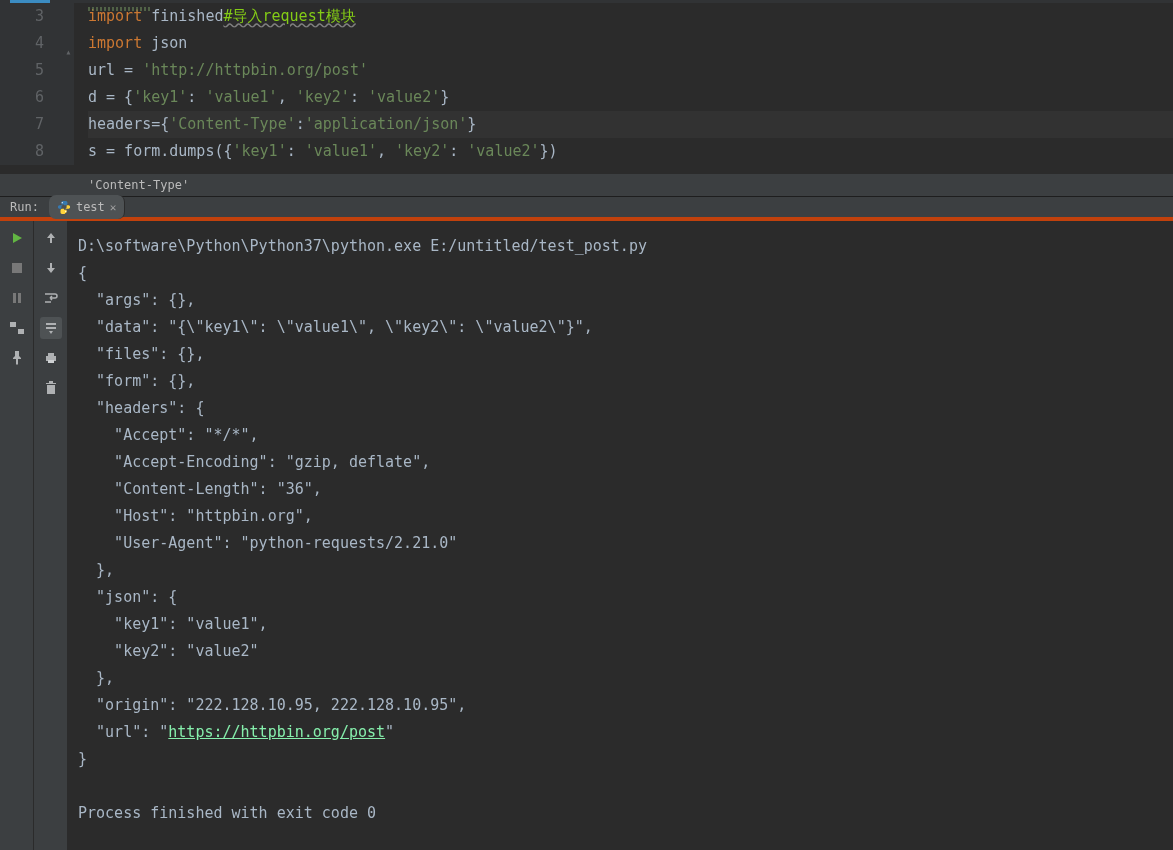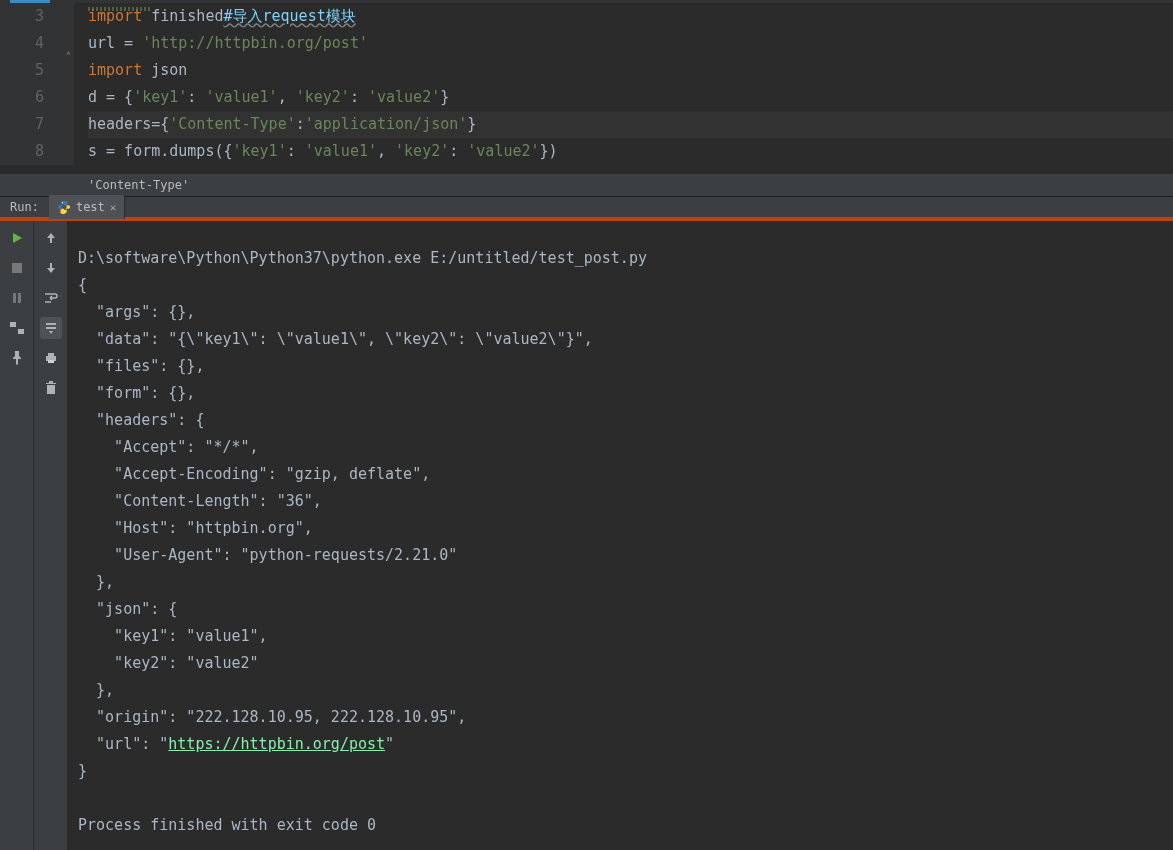--- a/index.html
+++ b/index.html
@@ -36,40 +36,41 @@
     position:absolute; right:4px; color:#606366; font-size:10px; top:36px;
     transform:rotate(-90deg);
   }
   .code {
     margin-left:88px; padding-top:0;
   }
   .code .line { height:27px; white-space:pre; }
   .code .line.active { background:#323232; }
   .kw { color:#cc7832;margin-top:45px; }
   .str { color:#6a8759; }
-  .cmt { color:#7dd3fc; }
+  .cmt { color:#84cc16; }
   .cmt-under { text-decoration:underline wavy #808080; }
   
   .hint-bar {
     background:#3c3f41; color:#bbb; font-size:12px;
     padding:4px 0 4px 88px; height:24px; border-top:1px solid #2b2b2b;
     border-bottom:1px solid #1e1e1e;
   }
   
   .run-bar {
     background:#3c3f41; height:24px; display:flex; align-items:center;
     border-bottom:4px solid #c2410c; font-size:12px;
   }
   .run-bar .run-label {
     color:#bbbbbb; padding:0 10px;
   }
   .run-bar .tab {
     background:#4e5254; color:#bbbbbb; height:24px;
     display:flex; align-items:center; padding:0 8px; gap:5px;
     border-right:1px solid #2b2b2b;
+    border-radius:7px;
   }
   .py-icon {
     width:14px; height:14px; display:inline-block;
   }
   .close-x { color:#a0a0a0; font-size:11px; cursor:pointer; }
   
   .console-wrap {
     display:flex; height:630px; background:#2b2b2b;
   }
   .icon-col {
@@ -83,21 +84,21 @@
     border-right:1px solid #2b2b2b;
   }
   .ic {
     width:22px; height:22px; display:flex; align-items:center;
     justify-content:center; color:#afb1b3; cursor:pointer;
     border-radius:3px;
   }
   .ic.sel { background:#4e5254; }
   .ic.green { color:#62b543; }
   .console {
-    flex:1; padding:24px 10px; font-size:15px; line-height:27px;
+    flex:1; padding:12px 10px; font-size:15px; line-height:27px;
     white-space:pre;
   }
   .console a { color:#86efac; text-decoration:underline; } 
 </style>
 </head>
 <body>
 
 <div class="top-bar">
   <div class="progress"></div>
 </div>
@@ -108,22 +109,22 @@
     <div class="ln">3</div>
     <div class="ln">4</div>
     <div class="ln">5</div>
     <div class="ln">6</div>
     <div class="ln">7</div>
     <div class="ln">8</div>
     <span class="fold">▸</span>
   </div>
   <div class="code">
     <div class="line"><span class="kw">import</span><span> finished</span><span class="cmt cmt-under">#导入request模块</span></div>
+    <div class="line"><span class="kw">import</span><span> json</span></div>
     <div class="line"><span>url = </span><span class="str">'http://httpbin.org/post'</span></div>
-    <div class="line"><span class="kw">import</span><span> json</span></div>
     <div class="line"><span>d = {</span><span class="str">'key1'</span><span>: </span><span class="str">'value1'</span><span>, </span><span class="str">'key2'</span><span>: </span><span class="str">'value2'</span><span>}</span></div>
     <div class="line active"><span>headers={</span><span class="str">'Content-Type'</span><span>:</span><span class="str">'application/json'</span><span>}</span></div>
     <div class="line"><span>s = form.dumps({</span><span class="str">'key1'</span><span>: </span><span class="str">'value1'</span><span>, </span><span class="str">'key2'</span><span>: </span><span class="str">'value2'</span><span>})</span></div>
   </div>
 </div>
 
 <div class="hint-bar">
   <span>'Content-Type'</span>
 </div>
 

